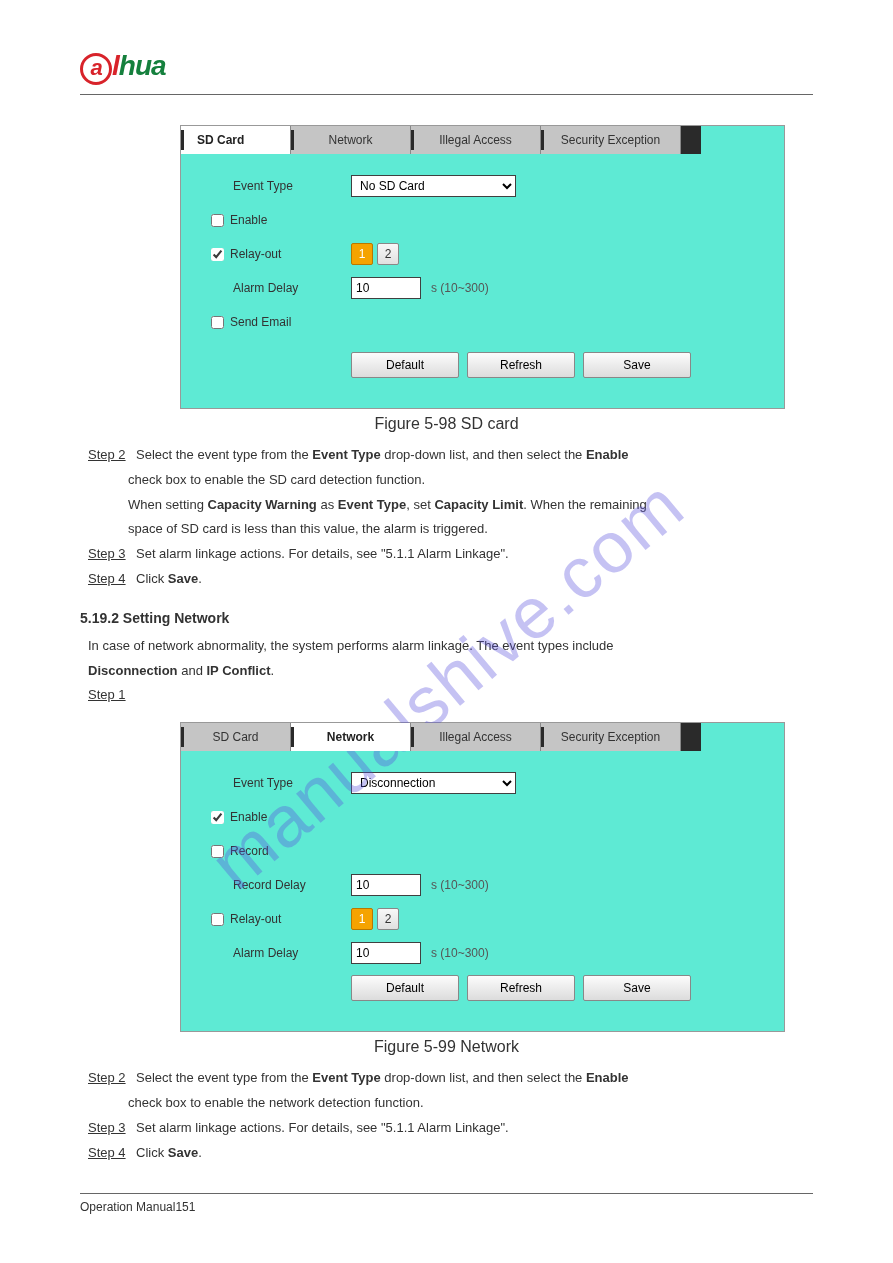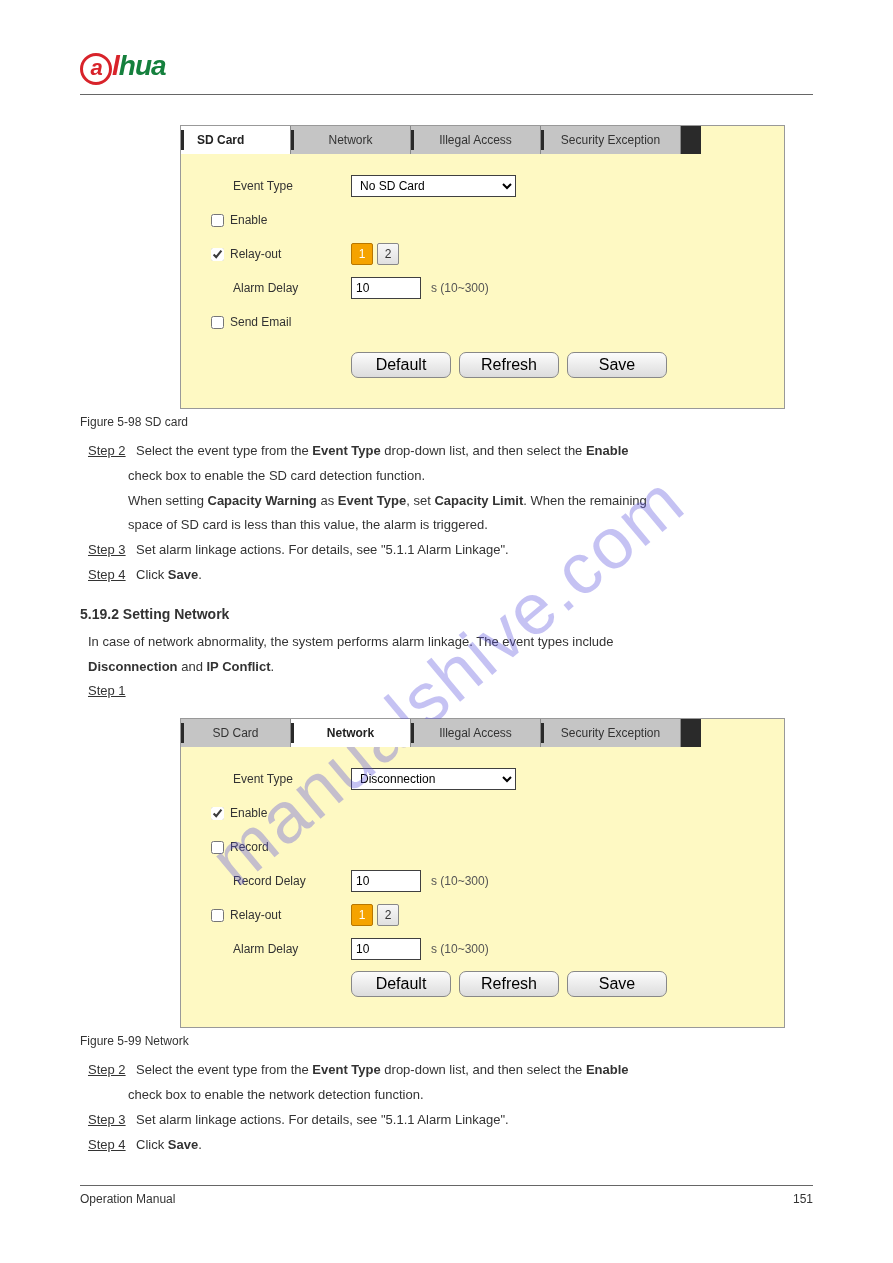--- a/index.html
+++ b/index.html
@@ -35,21 +35,21 @@
     line-height: 24px;
     font-size: 22px;
   }
   .logo .hua { color: #15803d; font-style: italic; }
   .logo .l { color: #d8232a; font-style: italic; }
   .hr-top { height: 1px; background: #666; margin-bottom: 10px; }
 
   .panel {
     width: 605px;
     margin-left: 100px;
-    background: #fef9c3;
+    background: #5eead4;
     border: 1px solid #999;
   }
   .tabs { display: flex; height: 28px; }
   .tab {
     flex: 0 0 auto;
     padding: 6px 16px;
     font-size: 12px;
     color: #333;
     border-right: 1px solid #888;
     background: #c5c5c5;
@@ -92,28 +92,28 @@
     background: linear-gradient(#f8f8f8,#e0e0e0);
     font-size: 12px;
     text-align: center;
     line-height: 20px;
     border-radius: 2px;
     cursor: pointer;
   }
   .relay-btn.active { background: #f5a300; color: #fff; border-color: #b87700; }
   .btn-row { display: flex; gap: 8px; margin-left: 140px; margin-top: 18px; }
   .btn {
-    width: 100px; height: 26px;
+    width: 108px; height: 26px;
     border: 1px solid #888;
     background: linear-gradient(#fcfcfc,#dcdcdc);
-    font-size: 16px;
-    border-radius: 7px;
+    font-size: 12px;
+    border-radius: 2px;
     cursor: pointer;
   }
-  .fig-caption { font-size: 12px; margin: 6px 0 12px 0; }
+  .fig-caption { text-align: center; font-size: 16px; margin: 6px 0 12px 0; }
   .step { font-size: 13px; margin: 4px 0 4px 8px; line-height: 1.6; }
   .step-indent { margin-left: 48px; }
   .heading4 { font-size: 14px; font-weight: bold; margin: 20px 0 10px 0; }
   .hr-bottom { height: 1px; background: #666; margin-top: 30px; }
   .step-row { display: flex; }
   .step-row .step-tag { width: 48px; text-decoration: underline; }
   .watermark {
     position: absolute;
     left: 50%; top: 55%;
     transform: translate(-50%,-50%) rotate(-40deg);
@@ -309,17 +309,17 @@
   <div class="step step-row">
     <span class="step-tag">Step 3</span>
     <span>Set alarm linkage actions. For details, see "5.1.1 Alarm Linkage".</span>
   </div>
   <div class="step step-row">
     <span class="step-tag">Step 4</span>
     <span><span>Click </span><b>Save</b><span>.</span></span>
   </div>
 
   <div class="hr-bottom"></div>
-  <div style="display:flex; justify-content:space-between; font-size:12px; margin-top:6px;">
+  <div style="display:flex; font-size:12px; margin-top:6px;">
     <span>Operation Manual</span>
     <span>151</span>
   </div>
 </div>
 
 </body></html>

